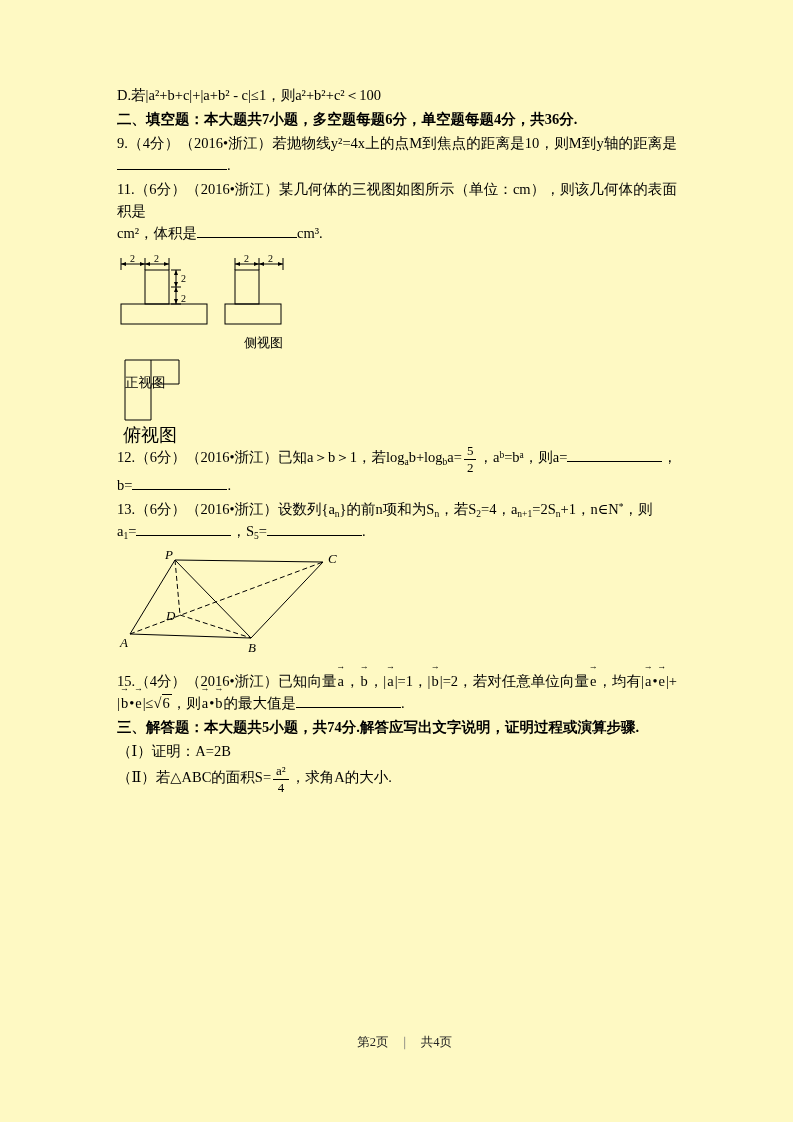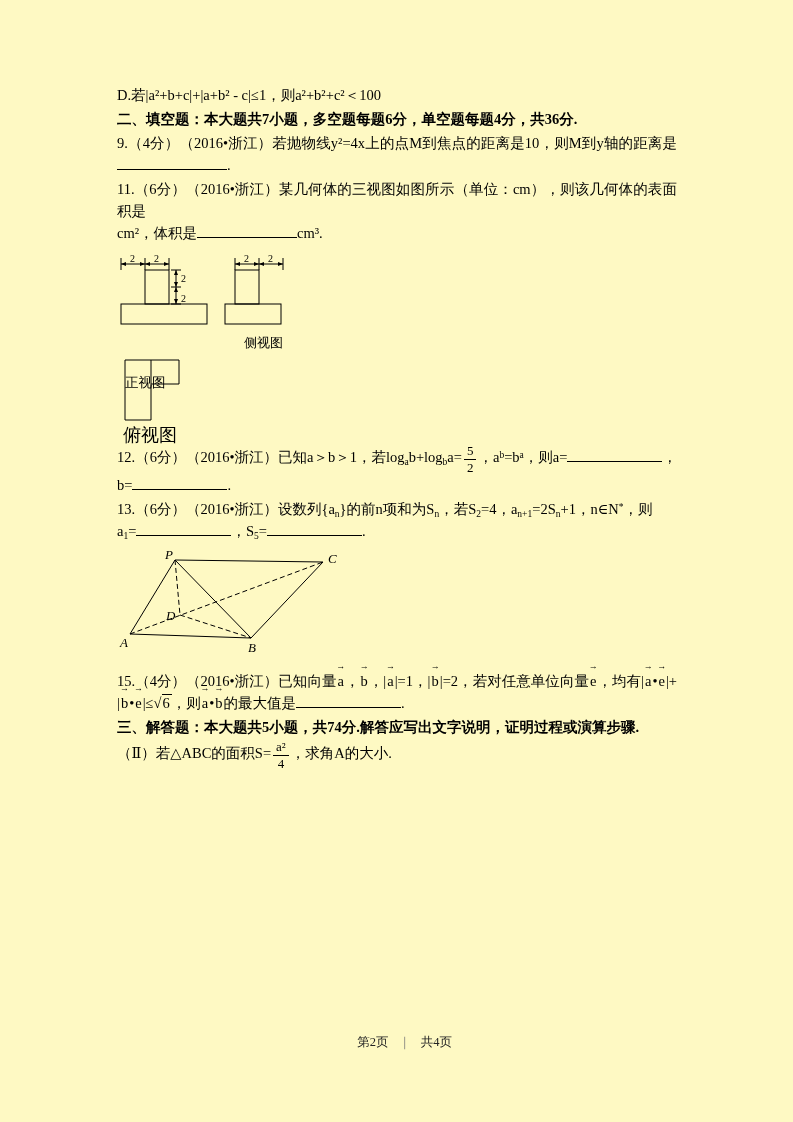--- a/index.html
+++ b/index.html
@@ -126,19 +126,20 @@
         <text x="47" y="72">D</text>
         <text x="1" y="99">A</text>
         <text x="129" y="104">B</text>
       </svg>
     </div>
 
     <p class="ln">15.（4分）（2016•浙江）已知向量<span class="vec">a</span>，<span class="vec">b</span>，|<span class="vec">a</span>|=1，|<span class="vec">b</span>|=2，若对任意单位向量<span class="vec">e</span>，均有|<span class="vec">a</span>•<span class="vec">e</span>|+|<span class="vec">b</span>•<span class="vec">e</span>|≤<span class="sqrt"><span class="rsign">√</span><span class="rad">6</span></span>，则<span class="vec">a</span>•<span class="vec">b</span>的最大值是<span class="blank" style="width: 105px;"></span>.</p>
 
     <p class="ln sec">三、解答题：本大题共5小题，共74分.解答应写出文字说明，证明过程或演算步骤.</p>
 
+    <p class="ln">（Ⅰ）证明：A=2B</p>
     <p class="ln">（Ⅱ）若△ABC的面积S=<span class="frac"><span class="fnum">a²</span><span class="fden">4</span></span>，求角A的大小.</p>
   </div>
 
   <div class="footer">
     <span>第2页</span><span class="fsep">｜</span><span>共4页</span>
   </div>
 </div>
 
 </body></html>

